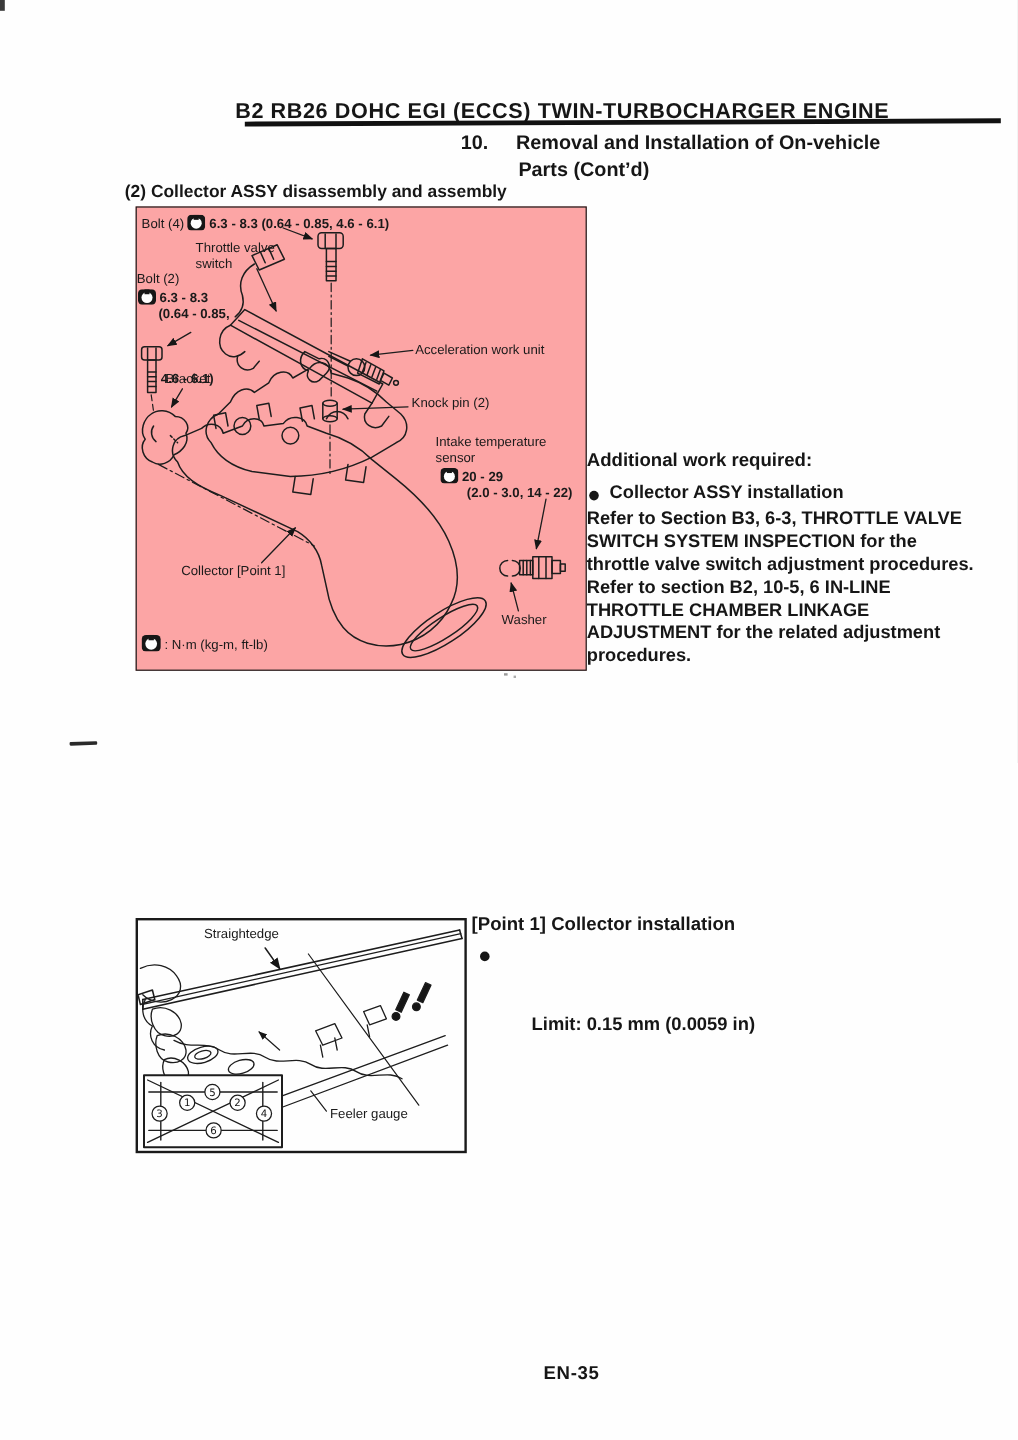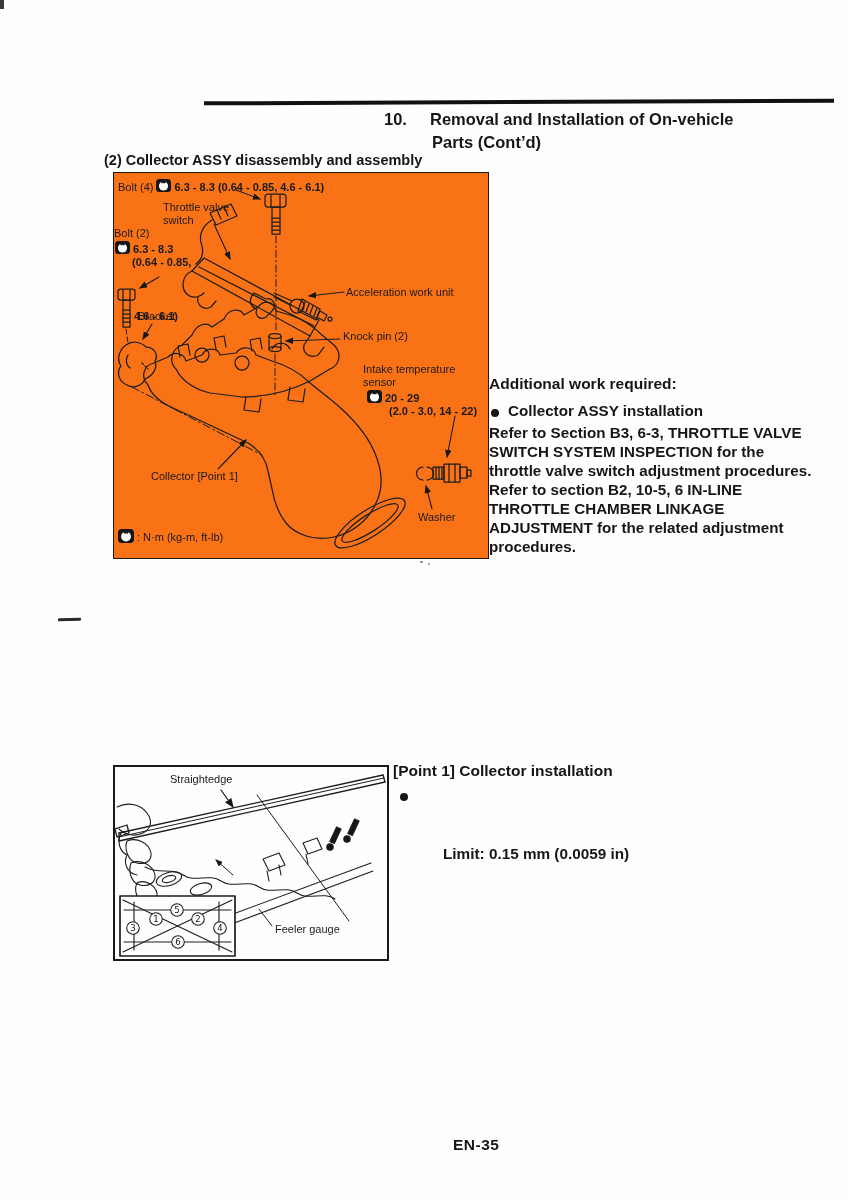--- a/index.html
+++ b/index.html
@@ -7,21 +7,21 @@
         font-family:"Liberation Sans", sans-serif;color:#161616;overflow:hidden;}
   .abs{position:absolute;}
   
   .header-title{left:196px;top:82px;font-size:18px;font-weight:700;letter-spacing:.5px;white-space:nowrap;}
   .title-rule{left:204px;top:100px;width:630px;height:3.5px;background:#111;transform:rotate(-.25deg);}
   .section-no{left:384px;top:110px;font-size:16.5px;font-weight:700;}
   .section-l1{left:430px;top:110px;font-size:16.5px;font-weight:700;white-space:nowrap;}
   .section-l2{left:432px;top:133px;font-size:16.5px;font-weight:700;white-space:nowrap;}
   .subsection{left:104px;top:152px;font-size:14.5px;font-weight:700;white-space:nowrap;}
   
-  .main-box{left:113px;top:172px;width:374px;height:385px;border:1.6px solid #1a1a1a;background:#f97316;}
+  .main-box{left:113px;top:172px;width:374px;height:385px;border:1.6px solid #1a1a1a;background:#fca5a5;}
   .bottom-box{left:113px;top:765px;width:272px;height:192px;border:2px solid #1a1a1a;background:#fefefe;}
   .dlabel{position:absolute;font-size:11px;line-height:13px;white-space:nowrap;color:#1a1a1a;}
   .dbold{font-weight:700;font-size:11px;}
   .ticon{display:inline-block;vertical-align:-2px;}
   .row{display:flex;align-items:center;gap:3px;}
   svg{position:absolute;left:0;top:0;}
   
   .aw-head{left:489px;top:375px;font-size:15.5px;font-weight:700;}
   .aw-bullet-dot{left:491px;top:409px;width:8px;height:8px;border-radius:50%;background:#161616;}
   .aw-bullet-text{left:508px;top:402px;font-size:15.2px;font-weight:700;}
@@ -36,20 +36,21 @@
   .corner-speck{left:0;top:0;width:4px;height:9px;background:#3a3a3a;}
   .margin-dash{left:58px;top:618px;width:23px;height:3px;background:#2a2a2a;transform:rotate(-2deg);border-radius:1px;}
   .noise1{left:420px;top:561px;width:3px;height:2px;background:#9a9a9a;}
   .noise2{left:428px;top:563px;width:2px;height:2px;background:#ababab;}
 </style>
 </head>
 <body>
 
 <div class="page">
 
+  <div class="abs header-title">B2  RB26 DOHC EGI (ECCS) TWIN-TURBOCHARGER ENGINE</div>
   <div class="abs title-rule"></div>
   <div class="abs section-no">10.</div>
   <div class="abs section-l1">Removal and Installation of On-vehicle</div>
   <div class="abs section-l2">Parts (Cont’d)</div>
   <div class="abs subsection">(2) Collector ASSY disassembly and assembly</div>
 
   <div class="abs main-box">
     <svg width="374" height="385" viewBox="0 0 374 385">
       <defs>
         <marker id="arw" markerWidth="9" markerHeight="8" refX="6.5" refY="3" orient="auto">

